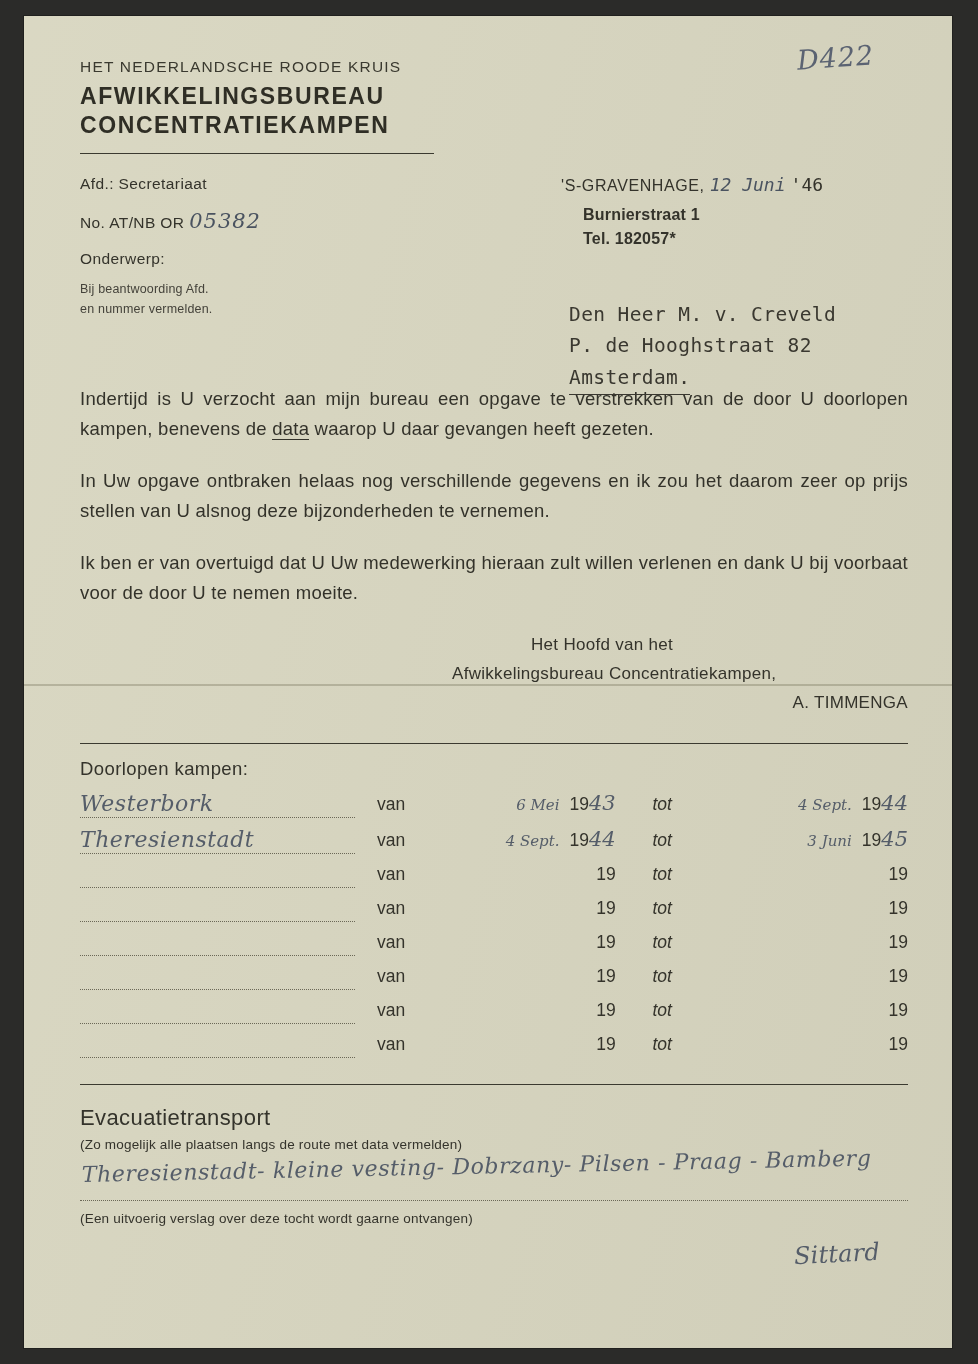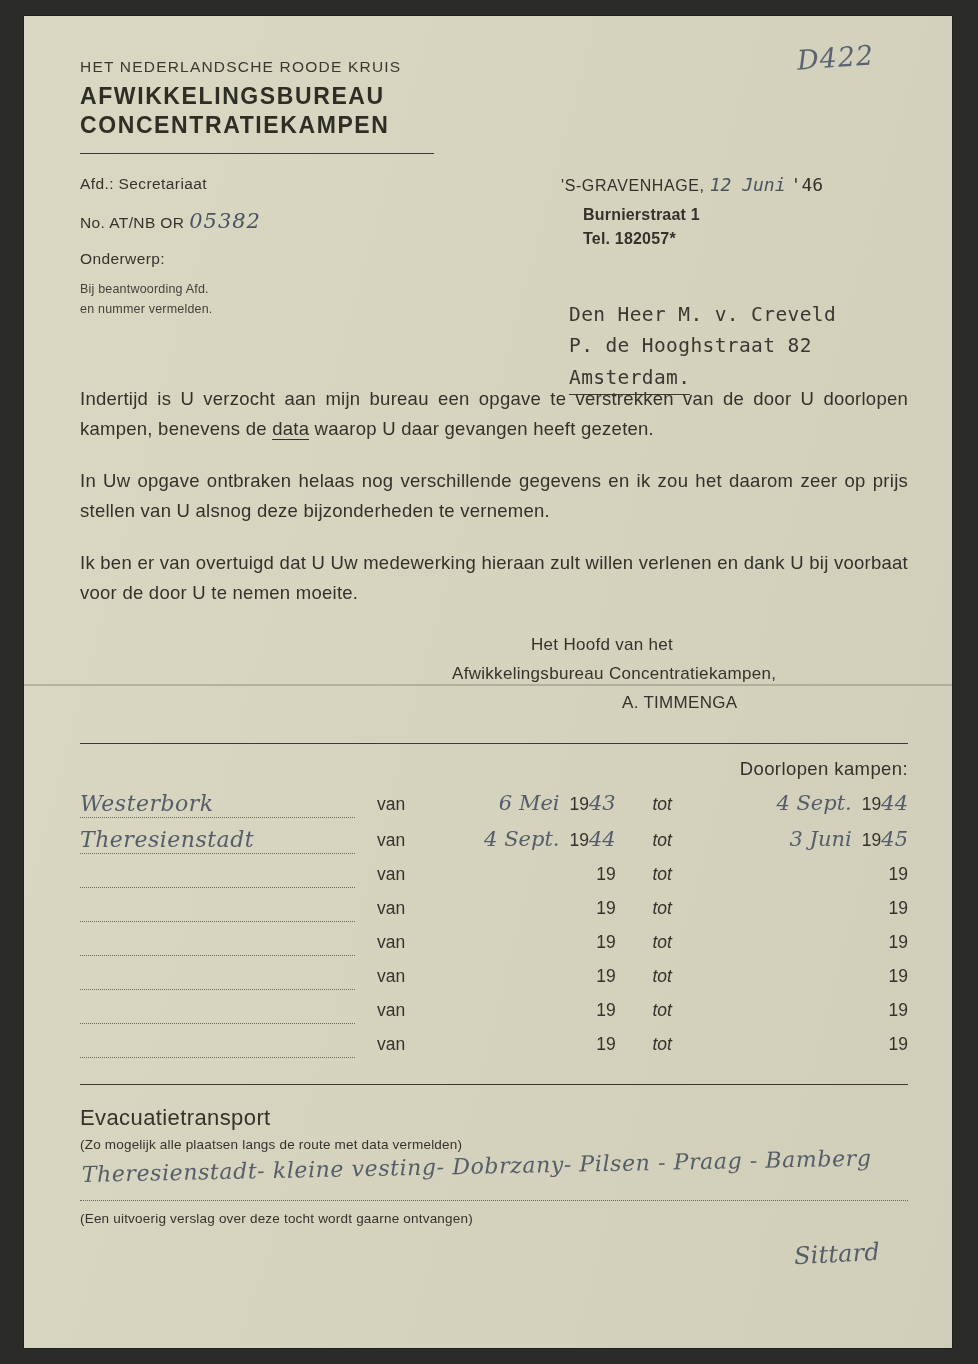--- a/index.html
+++ b/index.html
@@ -147,29 +147,28 @@
   .body .u { border-bottom: 1.4px solid #33322a; }
 
   .sign {
     margin-top: 4px;
     margin-left: 372px;
     font-size: 17px;
     line-height: 1.72;
     letter-spacing: .3px;
   }
   .sign .l1 { margin-left: 79px; }
-  .sign .l3 { margin-left: 170px; }
+  .sign .l3 { margin-left: 170px; text-align: right; }
 
   
   .camps-rule-top { margin-top: 26px; border-top: 1.8px solid #3b3a30; }
   .camps-title {
     margin-top: 14px;
     font-size: 18.5px;
     letter-spacing: .4px;
-    text-align: right;
   }
   table.camps {
     width: 100%;
     border-collapse: collapse;
     margin-top: 2px;
     font-size: 17.5px;
   }
   table.camps td {
     padding: 7px 0 3px 0;
     vertical-align: bottom;
@@ -195,21 +194,21 @@
   td.yearto { width: 180px; text-align: right; padding-right: 4px; }
   .ydigits {
     font-family: "DejaVu Serif", serif;
     font-style: italic;
     font-size: 21px;
     color: #555d69;
   }
   .hwdate {
     font-family: "DejaVu Serif", serif;
     font-style: italic;
-    font-size: 21px;
+    font-size: 15px;
     color: #555d69;
     margin-right: 10px;
   }
   .camps-rule-bot { margin-top: 26px; border-top: 1.8px solid #3b3a30; }
 
   
   .evac-title {
     margin-top: 20px;
     font-size: 22px;
     letter-spacing: .4px;

